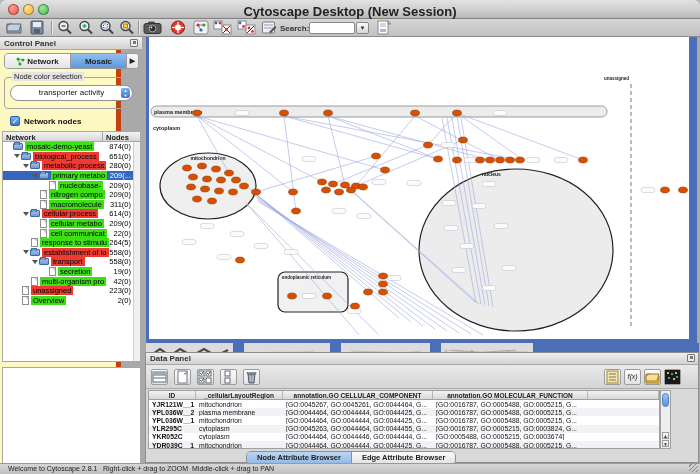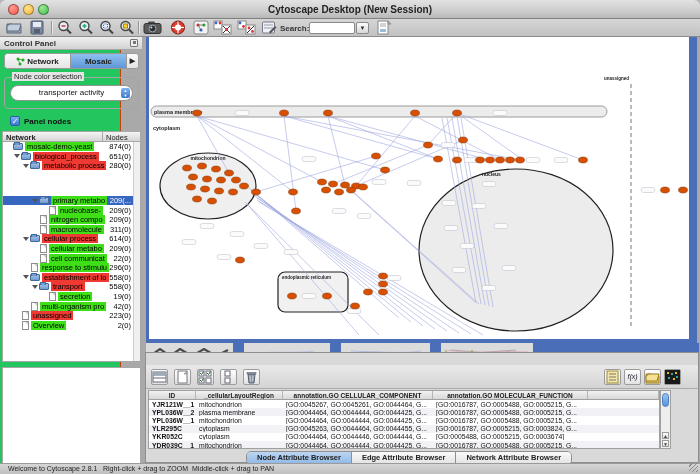--- a/index.html
+++ b/index.html
@@ -6,35 +6,35 @@
   html,body { width:700px; height:474px; overflow:hidden; }
   body { font-family:"Liberation Sans", sans-serif; background:#b6b6b6; position:relative;
          -webkit-font-smoothing:antialiased; }
   .abs { position:absolute; }
 
   
   #titlebar { left:0; top:0; width:700px; height:19px;
     background:linear-gradient(#e2e2e2,#cdcdcd 60%,#b8b8b8); border-bottom:1px solid #7f7f7f;
     border-radius:6px 6px 0 0; }
   .light { width:11px; height:11px; border-radius:50%; top:4px; border:1px solid rgba(0,0,0,.35); }
-  #win-title { width:700px; top:4px; text-align:center; font-size:10px; font-weight:bold; color:#222; }
+  #win-title { width:700px; top:4px; text-align:center; font-size:13px; font-weight:bold; color:#222; }
 
   #toolbar { left:0; top:19px; width:700px; height:18px;
     background:linear-gradient(#d6d6d6,#c2c2c2); border-bottom:1px solid #8b8b8b; }
   .tbi { top:20px; width:16px; height:15px; cursor:pointer; }
   .tsep { top:21px; width:1px; height:13px; background:#979797; box-shadow:1px 0 0 #e8e8e8; }
   #search-label { top:24px; font-size:8px; font-weight:bold; color:#333; }
   #search-box { top:22px; width:46px; height:12px; background:#fff; border:1px solid #8a8a8a; border-radius:2px; font-size:8px; }
   #search-drop { top:22px; width:13px; height:12px; background:linear-gradient(#fdfdfd,#d7d7d7); border:1px solid #8a8a8a; border-radius:2px; font-size:6px; text-align:center; line-height:11px; color:#333; }
 
   
   #desktop { left:0; top:37px; width:700px; height:426px; background:#a9a9a9; }
 
   
-  #control-panel { left:0; top:37px; width:121px; height:426px; background:#22c55e; border-right:1px solid #c2410c; }
+  #control-panel { left:0; top:37px; width:121px; height:426px; background:#fef9c3; border-right:5px solid #c2410c; }
   #cp-header { left:0; top:0; width:142px; height:13px; background:linear-gradient(#f0f0f0,#d2d2d2); border-bottom:1px solid #a7a7a7; }
   .panel-title { font-size:8px; font-weight:bold; color:#333; padding:2px 0 0 4px; }
   .float-icon { width:8px; height:8px; border:1px solid #777; background:#eee; border-radius:1px; }
   .float-icon::after { content:""; position:absolute; right:1px; top:1px; width:3px; height:3px; background:#777; }
 
   #cp-tabs { left:4px; top:16px; width:135px; height:16px; display:flex; border:1px solid #9a9a9a; border-radius:4px; overflow:hidden; background:#f2f2f2; }
   .cp-tab { height:100%; display:flex; align-items:center; justify-content:center; gap:2px; font-size:8px; font-weight:bold; color:#222; cursor:pointer; }
   #tab-network { width:66px; background:linear-gradient(#fafafa,#e4e4e4); border-right:1px solid #9a9a9a; }
   #tab-mosaic { width:55px; background:linear-gradient(#8fc0f0,#5e97d8); }
   #tab-arrow { width:12px; font-size:7px; background:linear-gradient(#fafafa,#e4e4e4); border-left:1px solid #9a9a9a; }
@@ -43,26 +43,26 @@
   #color-group-legend { left:12px; top:35px; font-size:7.5px; font-weight:normal; color:#222; background:#e4e4e4; padding:0 2px; }
   #color-combo { left:10px; top:48px; width:123px; height:16px; background:#fff; border:1px solid #939393; border-radius:8px; font-size:8px; color:#111; text-align:center; line-height:14px; cursor:pointer; }
   #combo-stepper { right:2px; top:2px; width:9px; height:10px; background:linear-gradient(#7db2ee,#3a79cc); border-radius:2px; color:#fff; font-size:4px; line-height:5px; text-align:center; }
 
   #select-nodes-row { left:10px; top:78px; height:12px; display:flex; align-items:center; gap:4px; cursor:pointer; }
   #select-nodes-box { width:10px; height:10px; background:linear-gradient(#7db2ee,#3a79cc); border:1px solid #2b5ea8; border-radius:2px; color:#fff; font-size:8px; line-height:9px; text-align:center; }
   #select-nodes-label { font-size:8px; font-weight:bold; color:#111; }
 
   #tree-header { left:2px; top:94px; width:139px; height:11px; background:linear-gradient(#f4f4f4,#d6d6d6); border:1px solid #a7a7a7; display:flex; }
   #tree-header .col1 { width:100px; border-right:1px solid #a7a7a7; font-size:7.5px; font-weight:bold; color:#222; padding:1px 0 0 3px; }
-  #tree-header .col2 { flex:1; font-size:7.5px; font-weight:normal; color:#222; padding:1px 0 0 3px; }
+  #tree-header .col2 { flex:1; font-size:7.5px; font-weight:bold; color:#222; padding:1px 0 0 3px; }
 
   #tree-pane { left:2px; top:105px; width:139px; height:220px; background:#fff; border:1px solid #a7a7a7; border-top:none; overflow:hidden; }
   #tree-scrollbar { right:0; top:0; width:7px; height:100%; background:#f0f0f0; border-left:1px solid #cfcfcf; }
   .tree-row { position:relative; height:9.6px; display:flex; align-items:center; font-size:7.5px; color:#000; white-space:nowrap; cursor:pointer; }
-  .tree-row.sel { background:#3566c0;margin-top:25px; }
+  .tree-row.sel { background:#3566c0; }
   .tw { display:inline-block; flex:none; }
   .expander { width:0; height:0; border-left:3.5px solid transparent; border-right:3.5px solid transparent; border-top:4.5px solid #555; margin-right:1px; }
   .icon-folder { width:10px; height:7px; background:linear-gradient(#a8c4e4,#6f9bd0); border:1px solid #46699c; border-radius:1px; position:relative; margin-right:2px; }
   .icon-folder::before { content:""; position:absolute; left:0; top:-2px; width:4px; height:2px; background:#6f9bd0; border:1px solid #46699c; border-bottom:none; border-radius:1px 1px 0 0; }
   .icon-file { width:7px; height:9px; background:#fff; border:1px solid #8f8f8f; margin-right:2px; position:relative; }
   .icon-file::before { content:""; position:absolute; right:0; top:0; border-style:solid; border-width:0 3px 3px 0; border-color:#fff #cfcfcf; }
   .tree-label { padding:0 2px; line-height:9px; }
   .tree-label.green { background:#3fdf17; }
   .tree-label.red { background:#ef3a33; }
   .tree-count { position:absolute; right:9px; font-size:7.5px; color:#000; }
@@ -240,21 +240,21 @@
 
   <div id="color-group" class="abs"></div>
   <span id="color-group-legend" class="abs">Node color selection</span>
   <div id="color-combo" class="abs">
     <span>transporter activity</span>
     <span id="combo-stepper" class="abs">▲<br>▼</span>
   </div>
 
   <div id="select-nodes-row" class="abs">
     <span id="select-nodes-box">✓</span>
-    <span id="select-nodes-label">Panel nodes</span>
+    <span id="select-nodes-label">Network nodes</span>
   </div>
 
   <div id="tree-header" class="abs">
     <span class="col1">Network</span>
     <span class="col2">Nodes</span>
   </div>
   <div id="tree-pane" class="abs">
     <div id="tree-body">
         <div class="tree-row">
           <span class="tw" style="width: 10px;"></span>
@@ -317,21 +317,21 @@
         <div class="tree-row">
           <span class="tw" style="width: 37px;"></span>
           <span class="icon-file tw"></span>
           <span class="tree-label green">cell communicat</span>
           <span class="tree-count">22(0)</span>
         </div>
         <div class="tree-row">
           <span class="tw" style="width: 28px;"></span>
           <span class="icon-file tw"></span>
           <span class="tree-label green">response to stimulu</span>
-          <span class="tree-count">296(0)</span>
+          <span class="tree-count">264(5)</span>
         </div>
         <div class="tree-row">
           <span class="tw" style="width: 20px;"></span>
           <span class="expander tw"></span>
           <span class="icon-folder tw"></span>
           <span class="tree-label red">establishment of lo</span>
           <span class="tree-count">558(0)</span>
         </div>
         <div class="tree-row">
           <span class="tw" style="width: 29px;"></span>
@@ -527,20 +527,24 @@
     <path d="M300 7 L 370 2 M305 2 L 368 7" fill="none" stroke="#8a8a8a" stroke-width=".6"></path>
     <path d="M296 5 C 320 8, 350 1, 380 5 M298 2 C 330 6, 352 3, 382 4" fill="none" stroke="#d8a0b0" stroke-width=".7"></path>
   </svg>
   <div class="bg-blue abs" style="left:87px;width:11px"></div>
   <div class="bg-blue abs" style="left:184px;width:11px"></div>
   <div class="bg-blue abs" style="left:284px;width:11px"></div>
   <div class="bg-blue abs" style="left:387px;width:166px"></div>
 </div>
 
 <div id="data-panel" class="abs">
+  <div id="dp-header" class="abs">
+    <div class="panel-title" style="padding-top:1px">Data Panel</div>
+    <span class="float-icon abs" style="right:3px;top:1px"></span>
+  </div>
   <div id="dp-toolbar" class="abs"></div>
   <span class="dpi abs" style="left:5px"><svg width="15" height="14">
         <rect x="1" y="2" width="13" height="10" fill="#fff" stroke="#667"></rect>
         <line x1="1" y1="5" x2="14" y2="5" stroke="#667"></line>
         <line x1="1" y1="8" x2="14" y2="8" stroke="#667"></line>
         <rect x="1" y="2" width="13" height="3" fill="#9ab"></rect>
       </svg></span>
   <span class="dpi abs" style="left:28px"><svg width="15" height="14">
         <rect x="3" y="1" width="9" height="12" fill="#fff" stroke="#778"></rect>
         <path d="M12 1 l0 3 -3 0 z" fill="#ccc" stroke="#778" stroke-width=".6"></path>
@@ -632,21 +636,20 @@
     </div>
   <div id="dp-vscroll" class="abs">
     <div id="dp-thumb" class="abs"></div>
     <span class="dp-arrow abs" style="bottom:9px">▲</span>
     <span class="dp-arrow abs" style="bottom:1px">▼</span>
   </div>
 
   <div id="dp-tabs" class="abs">
     <span class="dp-tab sel">Node Attribute Browser</span>
     <span class="dp-tab">Edge Attribute Browser</span>
-    <span class="dp-tab">Network Attribute Browser</span>
   </div>
 </div>
 
 <div id="statusbar" class="abs"></div>
 <span class="status-text abs" style="left:8px">Welcome to Cytoscape 2.8.1</span>
 <span class="status-text abs" style="left:103px">Right-click + drag to ZOOM</span>
 <span class="status-text abs" style="left:192px">Middle-click + drag to PAN</span>
 <div id="resize-grip" class="abs"></div>
 
 </body></html>

